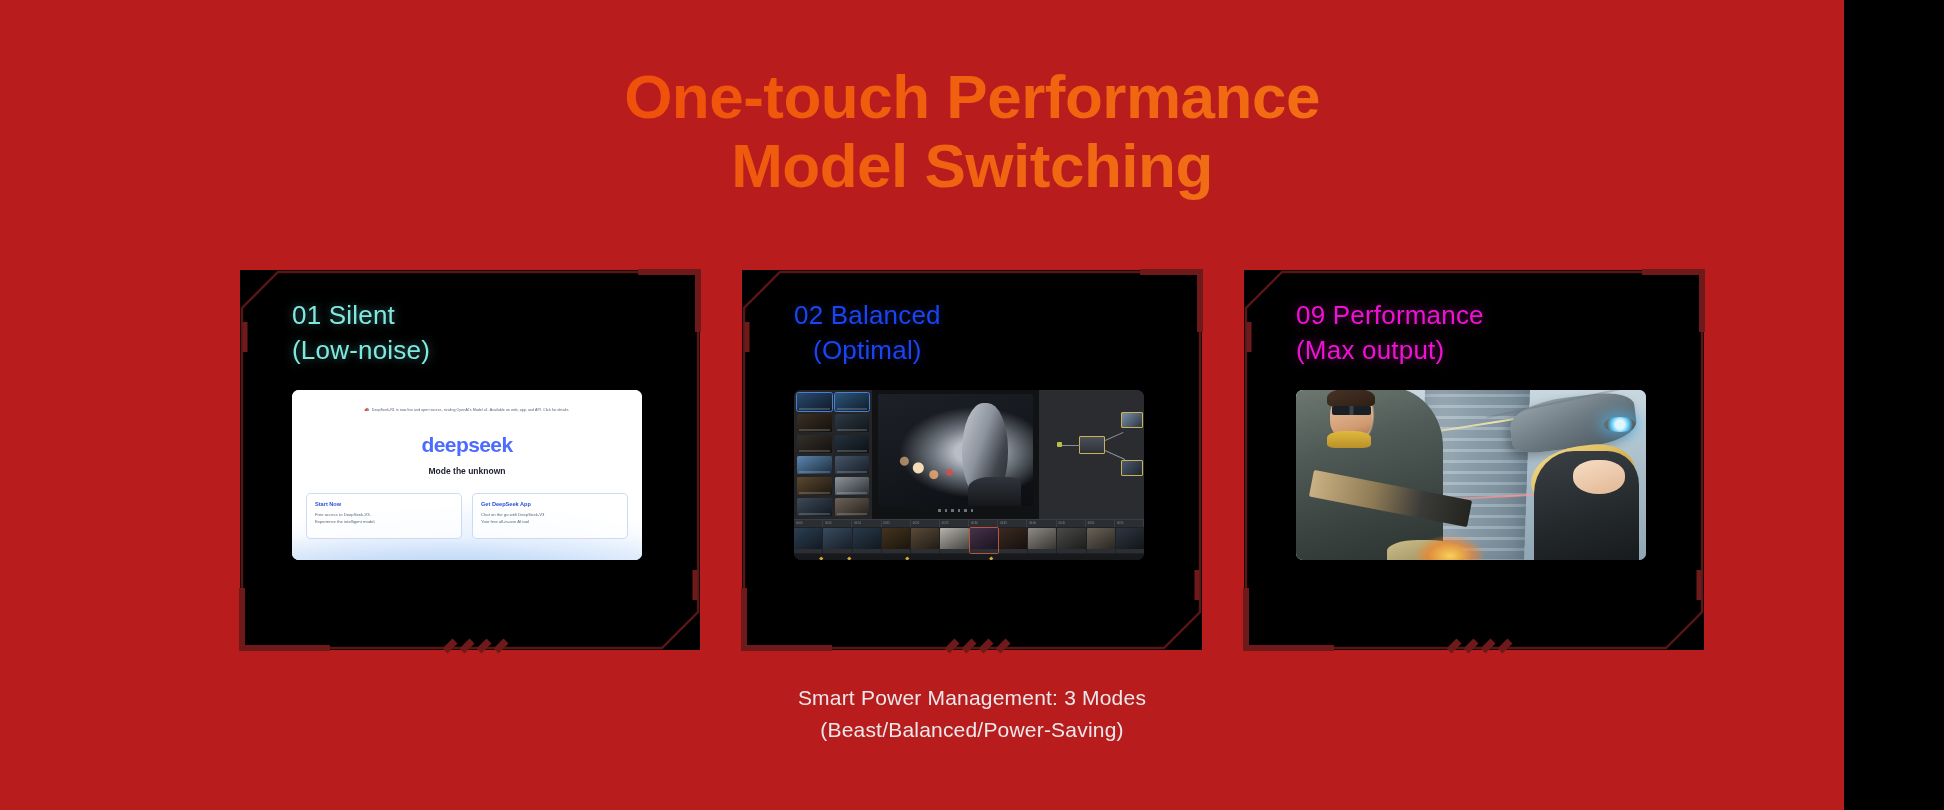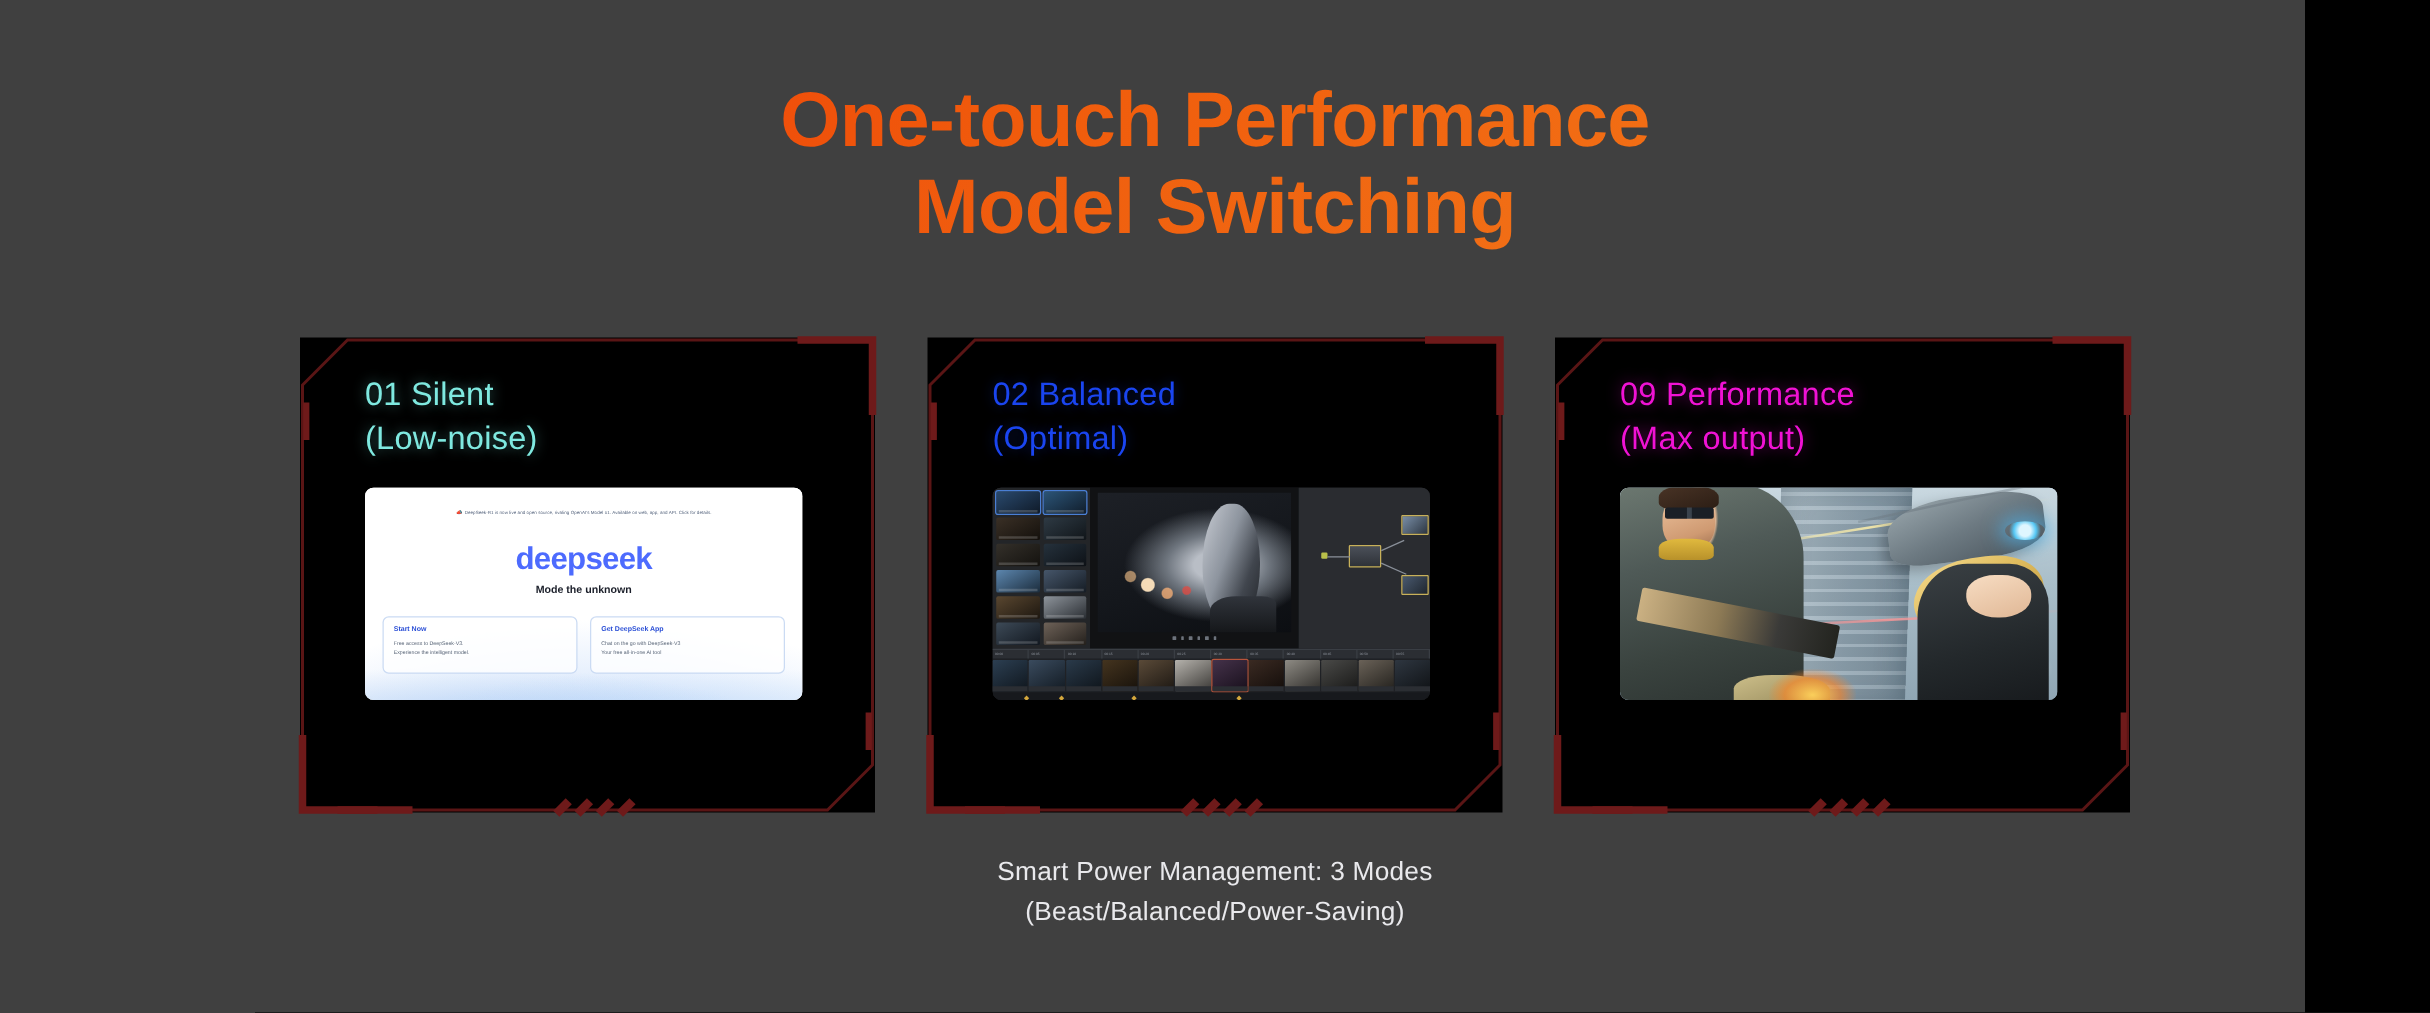--- a/index.html
+++ b/index.html
@@ -2,21 +2,21 @@
 <html><head>
 <meta charset="utf-8">
 <style>
   * { margin:0; padding:0; box-sizing:border-box; }
   html,body{
     width:1944px; height:810px;
     background:#000;
     font-family:"Liberation Sans", sans-serif;
     overflow:hidden;
   }
-  .stage{ position:relative; width:1844px; height:810px; background:#404040; }
+  .stage{ position:relative; width:1844px; height:810px; background:#b91c1c; }
 
   
   .title-block{
     position:absolute; left:0; top:62px; width:1944px;
     text-align:center; line-height:1.12;
   }
   .title-line{
     display:block;
     font-size:62px;
     font-weight:bold;
@@ -48,21 +48,21 @@
   .frame-svg{ position:absolute; inset:0; width:100%; height:100%; overflow:visible; }
 
   
   .card-title{
     position:absolute; left:52px; top:28px;
     font-size:26px; font-weight:400; line-height:1.33;
     white-space:pre-line;
     letter-spacing:0.2px;
   }
   .c1 .card-title{ color:#7FE9E0; text-shadow:0 0 10px rgba(127,233,224,.45); }
-  .c2 .card-title{ color:#1A45F0; text-shadow:0 0 10px rgba(26,69,240,.35); }
+  .c2 .card-title{ color:#1A45F0; text-shadow:0 0 10px rgba(26,69,240,.35);text-align:center; }
   .c3 .card-title{ color:#F012D4; text-shadow:0 0 12px rgba(240,18,212,.45); }
 
   .thumb{
     position:absolute; left:52px; top:120px;
     width:350px; height:170px;
     border-radius:7px; overflow:hidden;
     background:#111;
   }
 
   
@@ -82,21 +82,21 @@
   .ds-banner{
     position:absolute; left:0; right:0; top:17px;
     text-align:center;
     font-size:3.6px; color:#51607a;
     letter-spacing:.05px;
   }
   .ds-banner .bicon{ color:#3a6bd6; font-size:4px; margin-right:2px; }
   .ds-logo{
     position:absolute; left:0; right:0; top:43px;
     text-align:center;
-    font-size:25px; font-weight:bold; color:#4D6BFE;
+    font-size:21px; font-weight:bold; color:#4D6BFE;
     letter-spacing:-0.6px;
   }
   .ds-tag{
     position:absolute; left:0; right:0; top:76px;
     text-align:center;
     font-size:8.5px; font-weight:bold; color:#1b1f2a;
   }
   .ds-cards{
     position:absolute; left:14px; right:14px; top:103px;
     display:flex; gap:10px;

